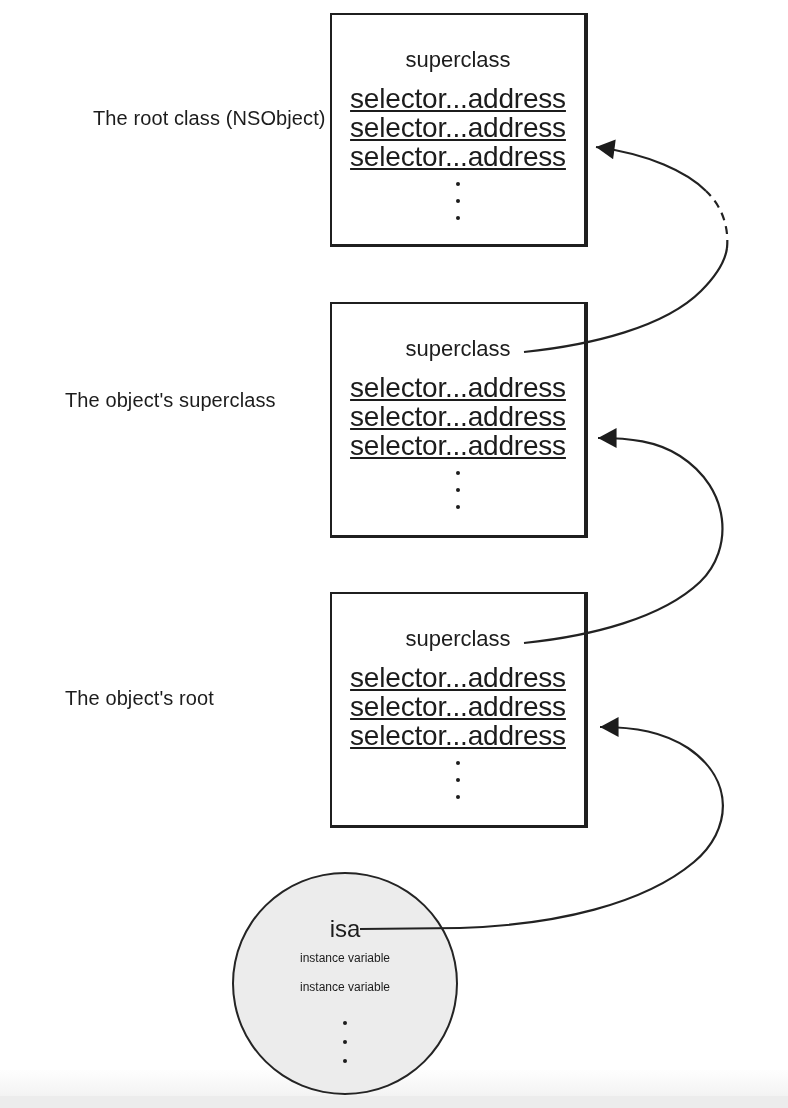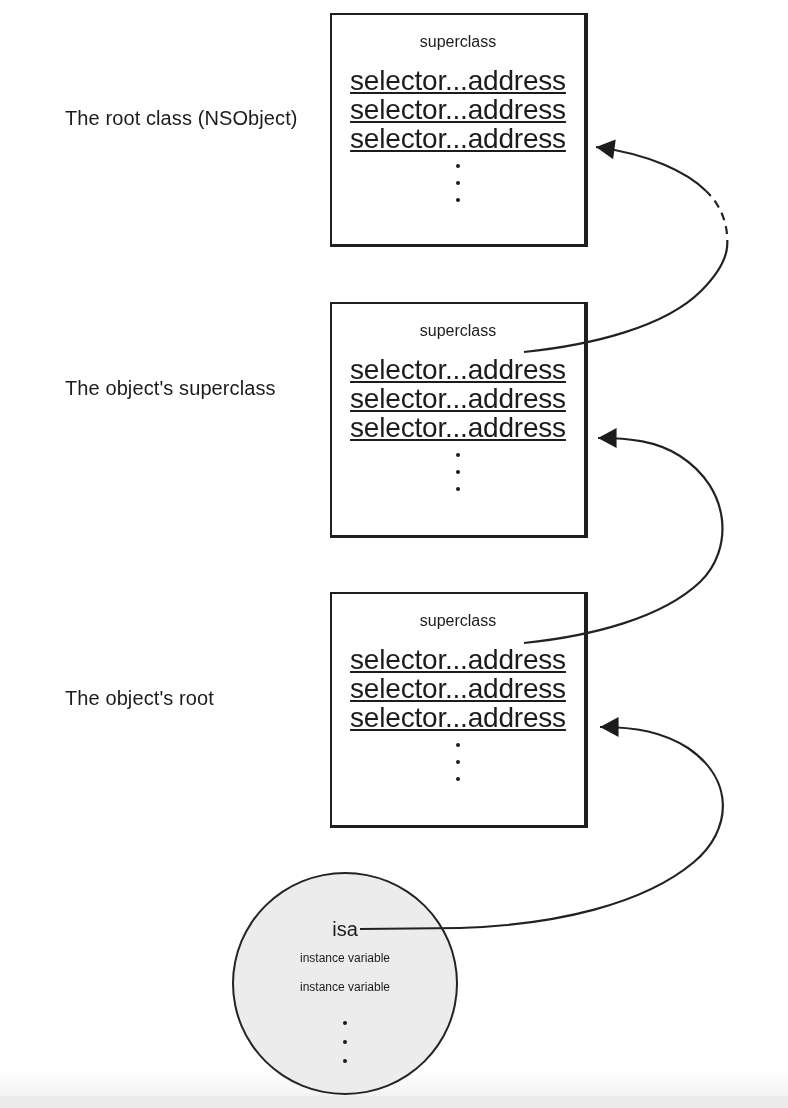--- a/index.html
+++ b/index.html
@@ -28,44 +28,44 @@
   
   .side-label {
     position: absolute;
     left: 65px;
     font-size: 20px;
     line-height: 24px;
     letter-spacing: 0.1px;
     white-space: nowrap;
     z-index: 2;
   }
-  .side-label.l1 { top: 106px; }
-  .side-label.l2 { top: 376px; }
+  .side-label.l1 { top: 106px; margin-left: 28px; }
+  .side-label.l2 { top: 388px; }
   .side-label.l3 { top: 686px; }
 
   
   .class-box {
     position: absolute;
     left: 330px;
     width: 258px;
     box-sizing: border-box;
     background: #ffffff;
     border: 2px solid #1f1f1f;
     border-right-width: 4px;
     border-bottom-width: 3px;
     text-align: center;
     z-index: 1;
   }
   .class-box.b1 { top: 13px;  height: 234px; }
   .class-box.b2 { top: 302px; height: 236px; }
   .class-box.b3 { top: 592px; height: 236px; }
 
   .box-title {
-    margin-top: 15px;
-    font-size: 16px;
+    margin-top: 33px;
+    font-size: 22px;
     line-height: 24px;
   }
   .selector-rows {
     margin-top: 12px;
     font-size: 28px;
     line-height: 29px;
     letter-spacing: -0.2px;
     text-decoration: underline;
   }
 
@@ -86,21 +86,21 @@
     width: 226px; height: 223px;
     box-sizing: border-box;
     background: #ececec;
     border: 2.5px solid #242424;
     border-radius: 50%;
     text-align: center;
     z-index: 1;
   }
   .isa-line {
     margin-top: 43px;
-    font-size: 20px;
+    font-size: 24px;
     line-height: 24px;
   }
   .ivar-rows {
     margin-top: 3px;
     font-size: 12px;
     line-height: 29px;
   }
   .instance-circle .dots { margin-top: 19px; }
 
   

